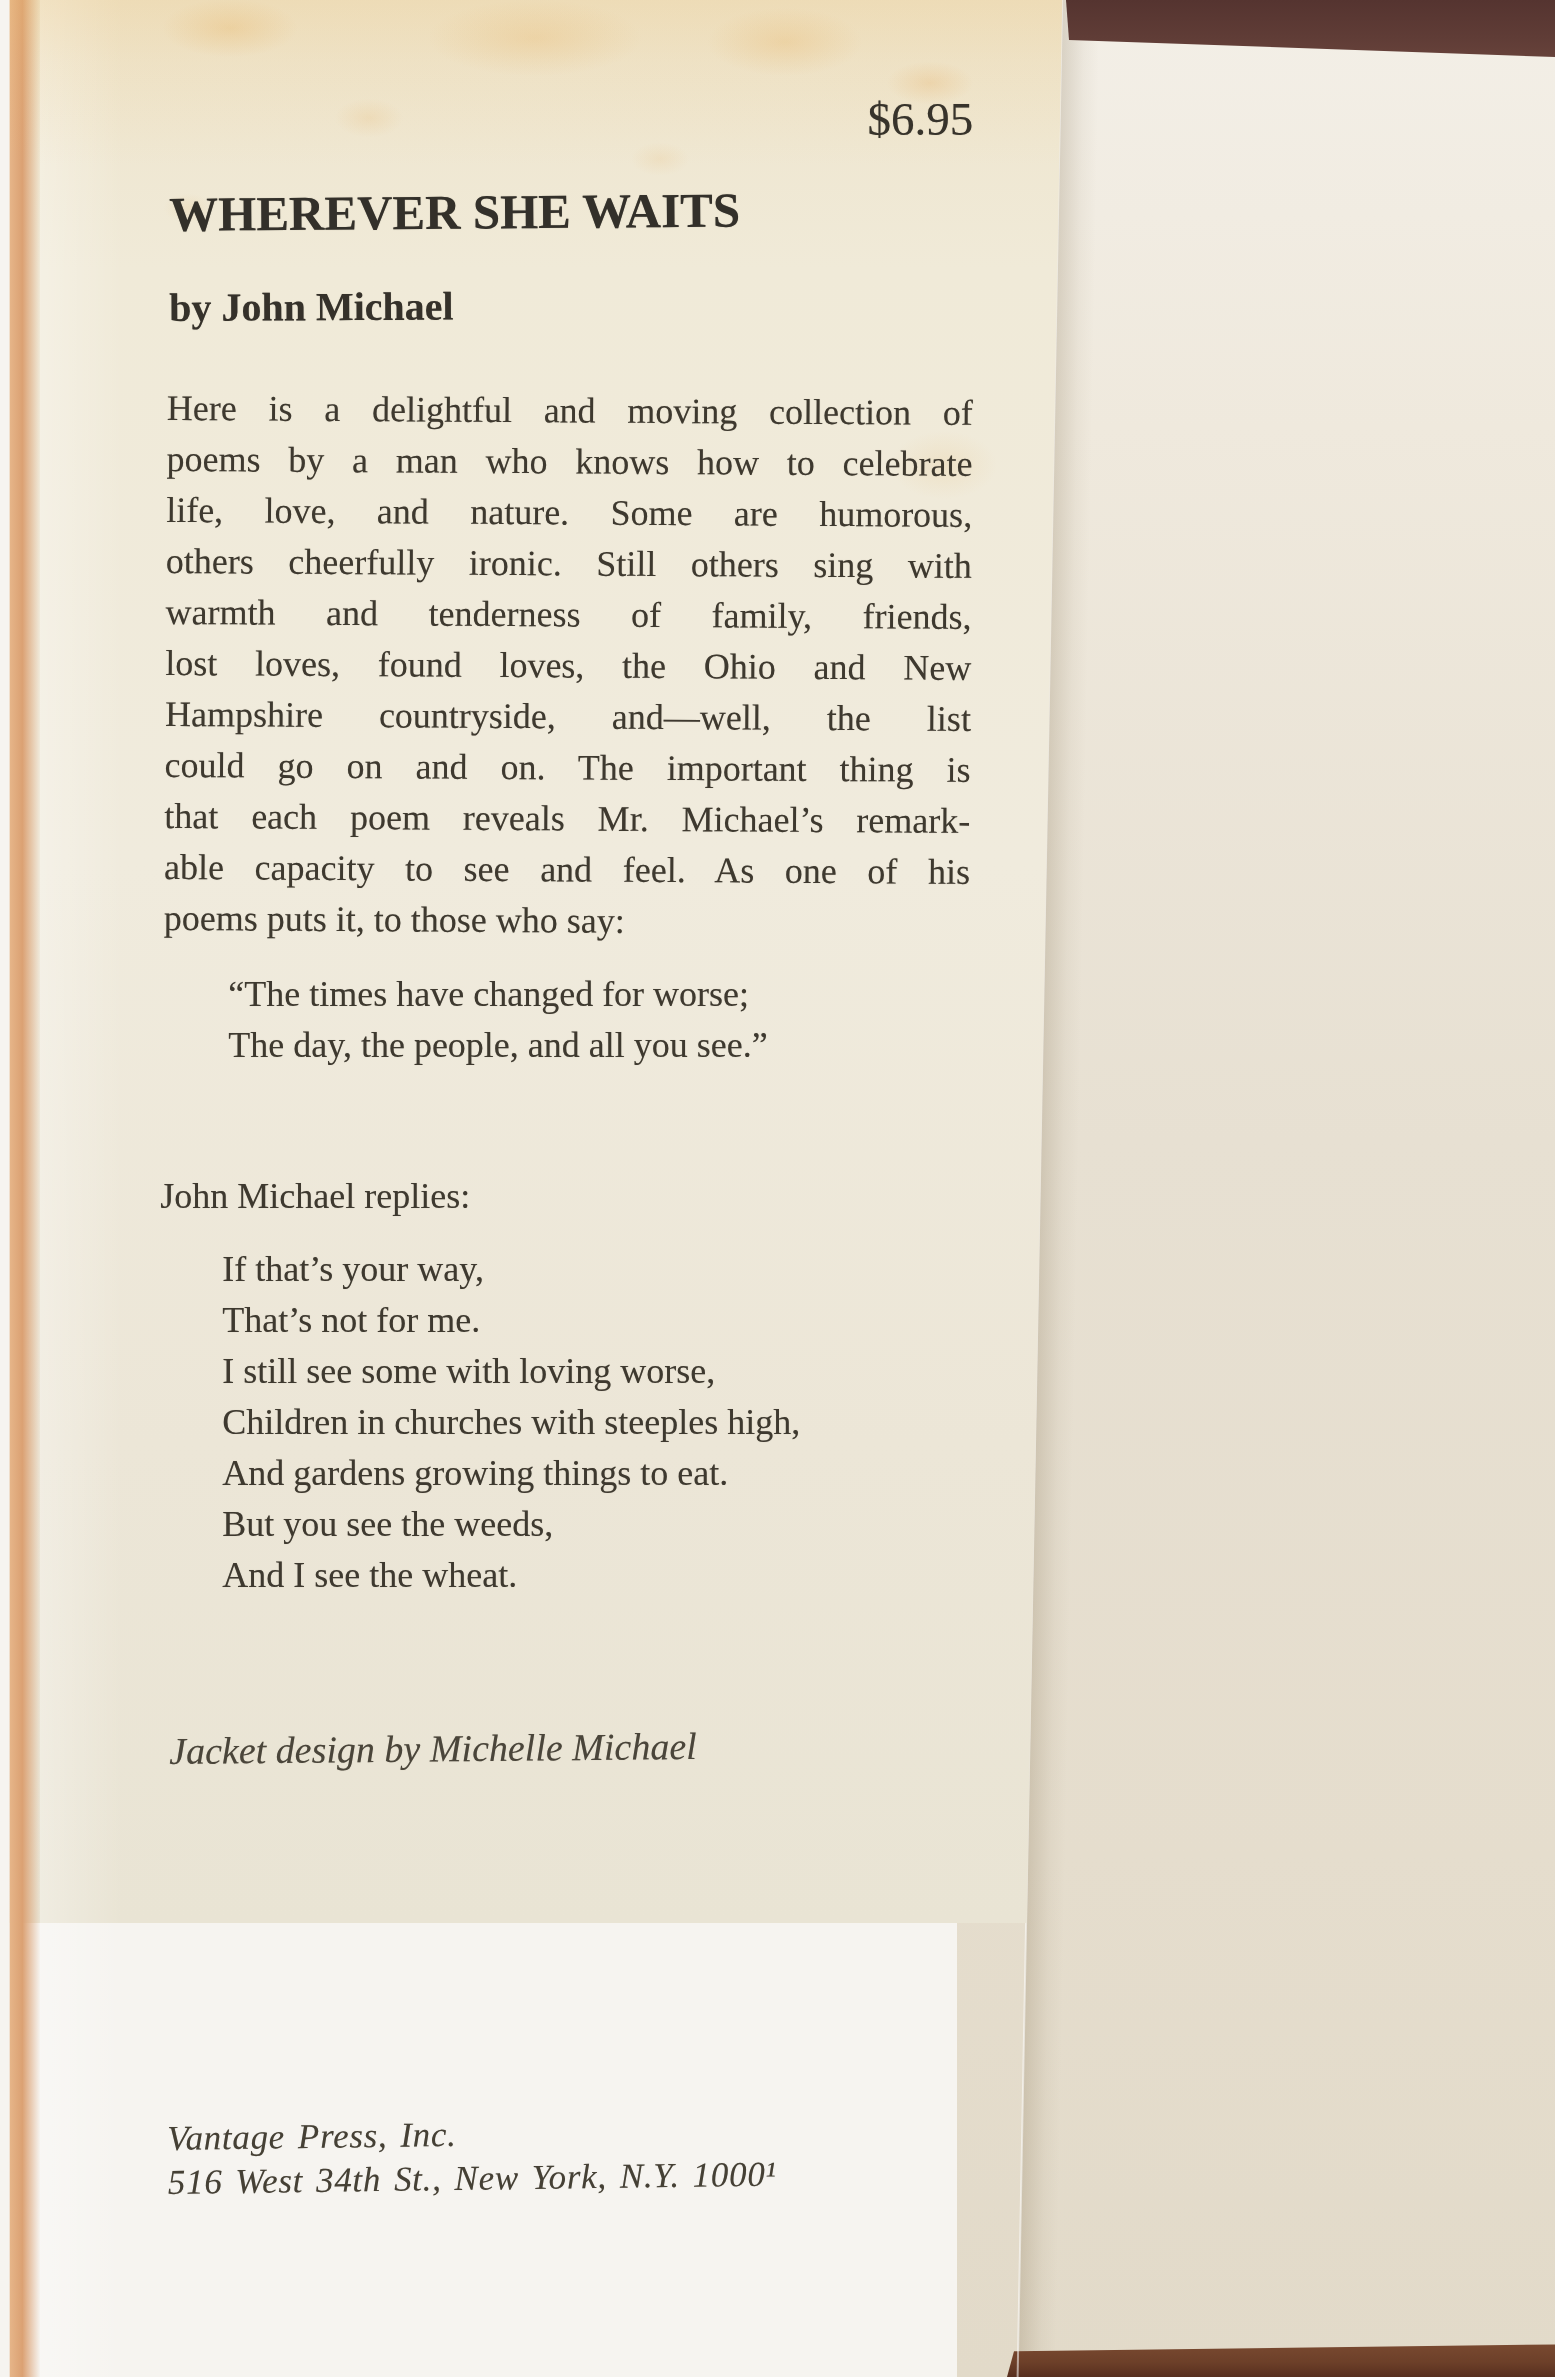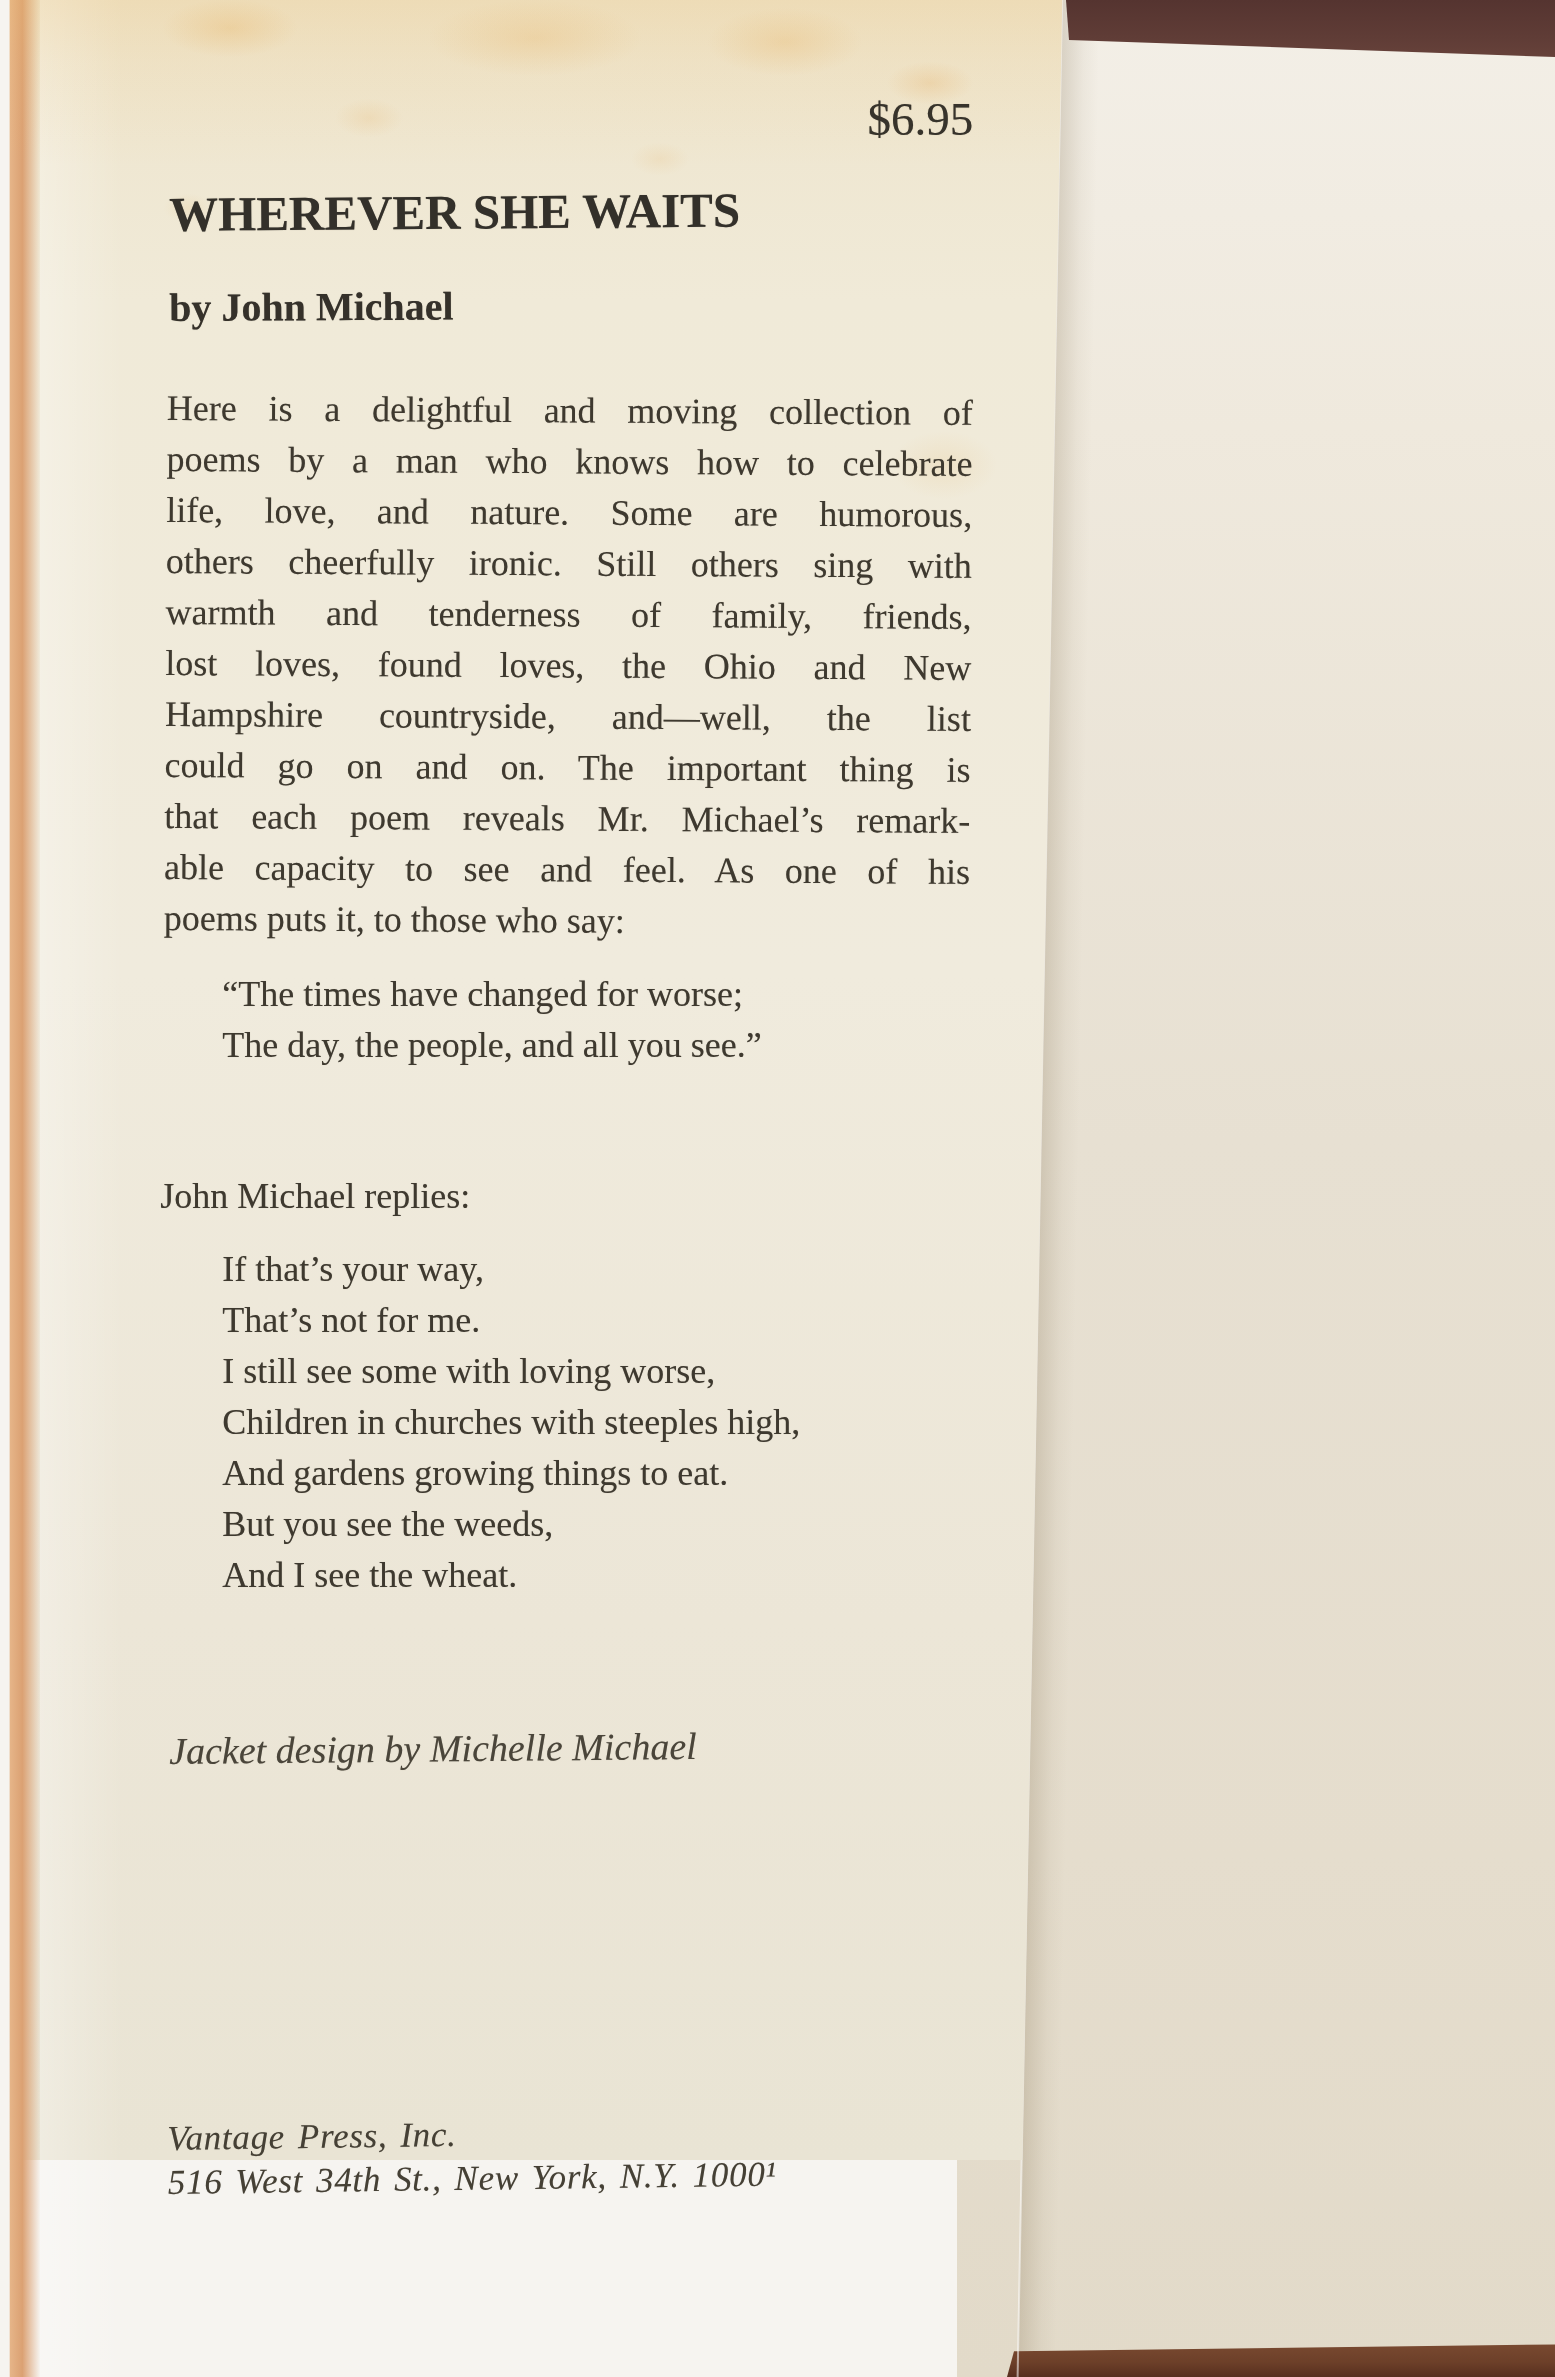--- a/index.html
+++ b/index.html
@@ -20,21 +20,21 @@
 
   
   .fold-shadow{position:absolute;left:1062px;top:0;width:38px;height:2385px;
              transform:rotate(1.07deg);transform-origin:0 0;
              background:linear-gradient(90deg,rgba(110,90,55,.20),rgba(110,90,55,.05) 60%,rgba(110,90,55,0));}
   .fold-line{position:absolute;left:1061px;top:0;width:2.1px;height:2385px;
              transform:rotate(1.07deg);transform-origin:0 0;
              background:rgba(255,255,255,.55);}
 
   
-  .flap{position:absolute;left:8.3px;top:0;width:1055px;height:2160px;
+  .flap{position:absolute;left:8.3px;top:0;width:1055px;height:1923px;
         clip-path:polygon(1.4px 0,1054px 0,1010px 2377px,1.4px 2377px);
         background:linear-gradient(180deg,#eee4cb 0%,#f0ead8 14%,#f0ebdd 45%,#ece6d7 75%,#e9e4d4 100%);}
   .flap-edge{position:absolute;left:0;top:0;width:32px;height:2377px;
         background:linear-gradient(90deg,#e8b88c 0%,#dba173 45%,rgba(219,161,115,0) 100%);}
   .flap-sheen{position:absolute;left:32px;top:0;width:83px;height:2377px;
         background:linear-gradient(90deg,rgba(255,255,255,.30),rgba(255,255,255,0));}
   .stains{position:absolute;left:0;top:0;width:1055px;height:2377px;pointer-events:none;
         background:
           radial-gradient(97px 42px at 222px 28px, rgba(232,178,96,.30), rgba(232,178,96,0) 70%),
           radial-gradient(153px 55px at 527px 38px, rgba(232,178,96,.26), rgba(232,178,96,0) 70%),
@@ -53,21 +53,21 @@
          color:#37332b;text-shadow:0 0 0.7px rgba(55,50,40,.45);}
   .title{left:161px;top:190px;font-size:49px;font-weight:bold;letter-spacing:0;line-height:1;
          color:#33302a;transform:rotate(-0.45deg);transform-origin:0 0;text-shadow:0 0 0.7px rgba(50,46,38,.5);}
   .byline{left:161px;top:288px;font-size:40px;font-weight:bold;line-height:1;
          color:#35312a;transform:rotate(-0.3deg);transform-origin:0 0;text-shadow:0 0 0.7px rgba(50,46,38,.45);}
   .blurb{left:159px;top:383px;width:806px;font-size:36px;
          transform:rotate(0.35deg);transform-origin:0 0;text-shadow:0 0 0.7px rgba(62,57,47,.40);}
   .blurb .line{height:51px;line-height:51px;text-align:justify;text-align-last:justify;}
   .blurb .line:last-child{text-align-last:left;}
   .quote{left:214px;top:969px;font-size:36px;text-shadow:0 0 0.7px rgba(62,57,47,.40);}
-  .quote .line{height:51px;line-height:51px;}
+  .quote .line{height:51px;line-height:51px;margin-left:6px;}
   .replies{left:152px;top:1175px;font-size:36px;line-height:1.2;text-shadow:0 0 0.7px rgba(62,57,47,.40);}
   .reply-poem{left:214px;top:1244px;font-size:36px;text-shadow:0 0 0.7px rgba(62,57,47,.40);}
   .reply-poem .line{height:51px;line-height:51px;}
   .credit{left:161px;top:1729px;font-size:38px;font-style:italic;color:#4a453a;
          transform:rotate(-0.55deg);transform-origin:0 0;text-shadow:0 0 0.7px rgba(70,64,52,.35);}
   .publisher{left:159px;top:2117px;font-size:35px;font-style:italic;line-height:44px;
          letter-spacing:0.7px;word-spacing:3.5px;color:#454035;
          transform:rotate(-0.8deg);transform-origin:0 0;text-shadow:0 0 0.7px rgba(70,64,52,.35);}
 </style>
 </head>

